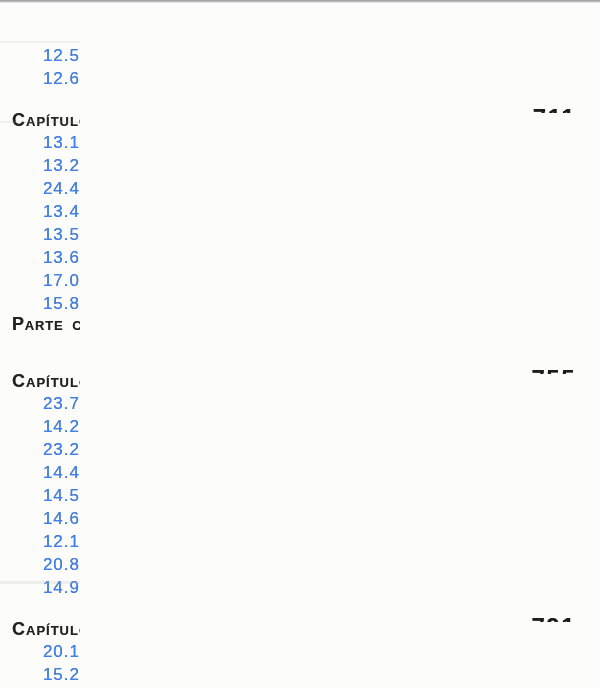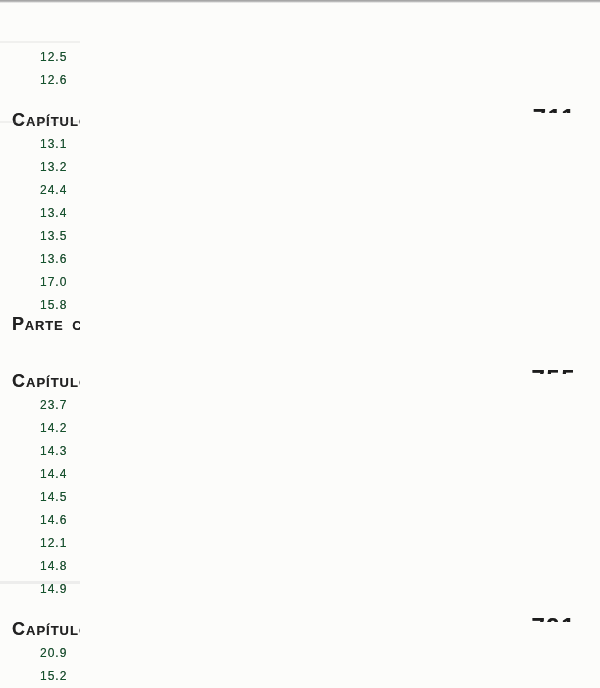--- a/index.html
+++ b/index.html
@@ -51,24 +51,25 @@
     padding-top: 4px;
     text-shadow: 0 0 0.5px rgba(40,40,40,0.65);
   }
   .row--item {
     height: 23px;
     padding-left: 30px;
   }
   .row--item .num {
     width: 40px;
     flex: 0 0 auto;
-    font-size: 12px;
-    line-height: 1;
-    letter-spacing: 1px;
-    color: #14532d;
+    font-size: 17px;
+    line-height: 1;
+    letter-spacing: 1px;
+    color: #3b82f6;
+    text-align: right;
   }
   .row--item .title {
     flex: 1 1 auto;
     font-size: 16px;
     line-height: 1;
     font-variant: small-caps;
     letter-spacing: 0.6px;
     word-spacing: 3px;
     color: #2c2c2c;
     white-space: nowrap;
@@ -203,54 +204,54 @@
     <span class="page page--bold">755</span>
   </div><div class="row row--item">
     <span class="num">23.7</span>
     <span class="title">ntroducción al cálculo de raíces</span>
     <span class="page">756</span>
   </div><div class="row row--item">
     <span class="num">14.2</span>
     <span class="title">El método de bisección</span>
     <span class="page">759</span>
   </div><div class="row row--item">
-    <span class="num">14.3</span>
+    <span class="num">23.2</span>
     <span class="title">Refinamientos al método de bisección</span>
     <span class="page">765</span>
   </div><div class="row row--item">
     <span class="num">14.4</span>
     <span class="title">El método de la secante</span>
     <span class="page">775</span>
   </div><div class="row row--item">
     <span class="num">14.5</span>
     <span class="title">Introducción a la integración numérica</span>
     <span class="page">778</span>
   </div><div class="row row--item">
     <span class="num">14.6</span>
     <span class="title">La regla trapezoidal</span>
     <span class="page">779</span>
   </div><div class="row row--item">
     <span class="num">12.1</span>
     <span class="title">La regla de Simpson</span>
     <span class="page">784</span>
   </div><div class="row row--item">
-    <span class="num">14.8</span>
+    <span class="num">20.8</span>
     <span class="title">Errores comunes de programación</span>
     <span class="page">788</span>
   </div><div class="row row--item">
     <span class="num">14.9</span>
     <span class="title">Resumen del capítulo</span>
     <span class="page">788</span>
   </div><div class="row row--chapter">
     <span class="ch-label">Capítulo</span>
     <span class="ch-num">15.</span>
     <span class="ch-title">Operaciones bit por bit</span>
     <span class="page page--bold">791</span>
   </div><div class="row row--item">
-    <span class="num">20.9</span>
+    <span class="num">20.1</span>
     <span class="title">El operador AND</span>
     <span class="page">792</span>
   </div><div class="row row--item">
     <span class="num">15.2</span>
     <span class="title">El operador OR inclusivo</span>
     <span class="page">795</span>
   </div></div>
 </div>
 
 </body></html>

